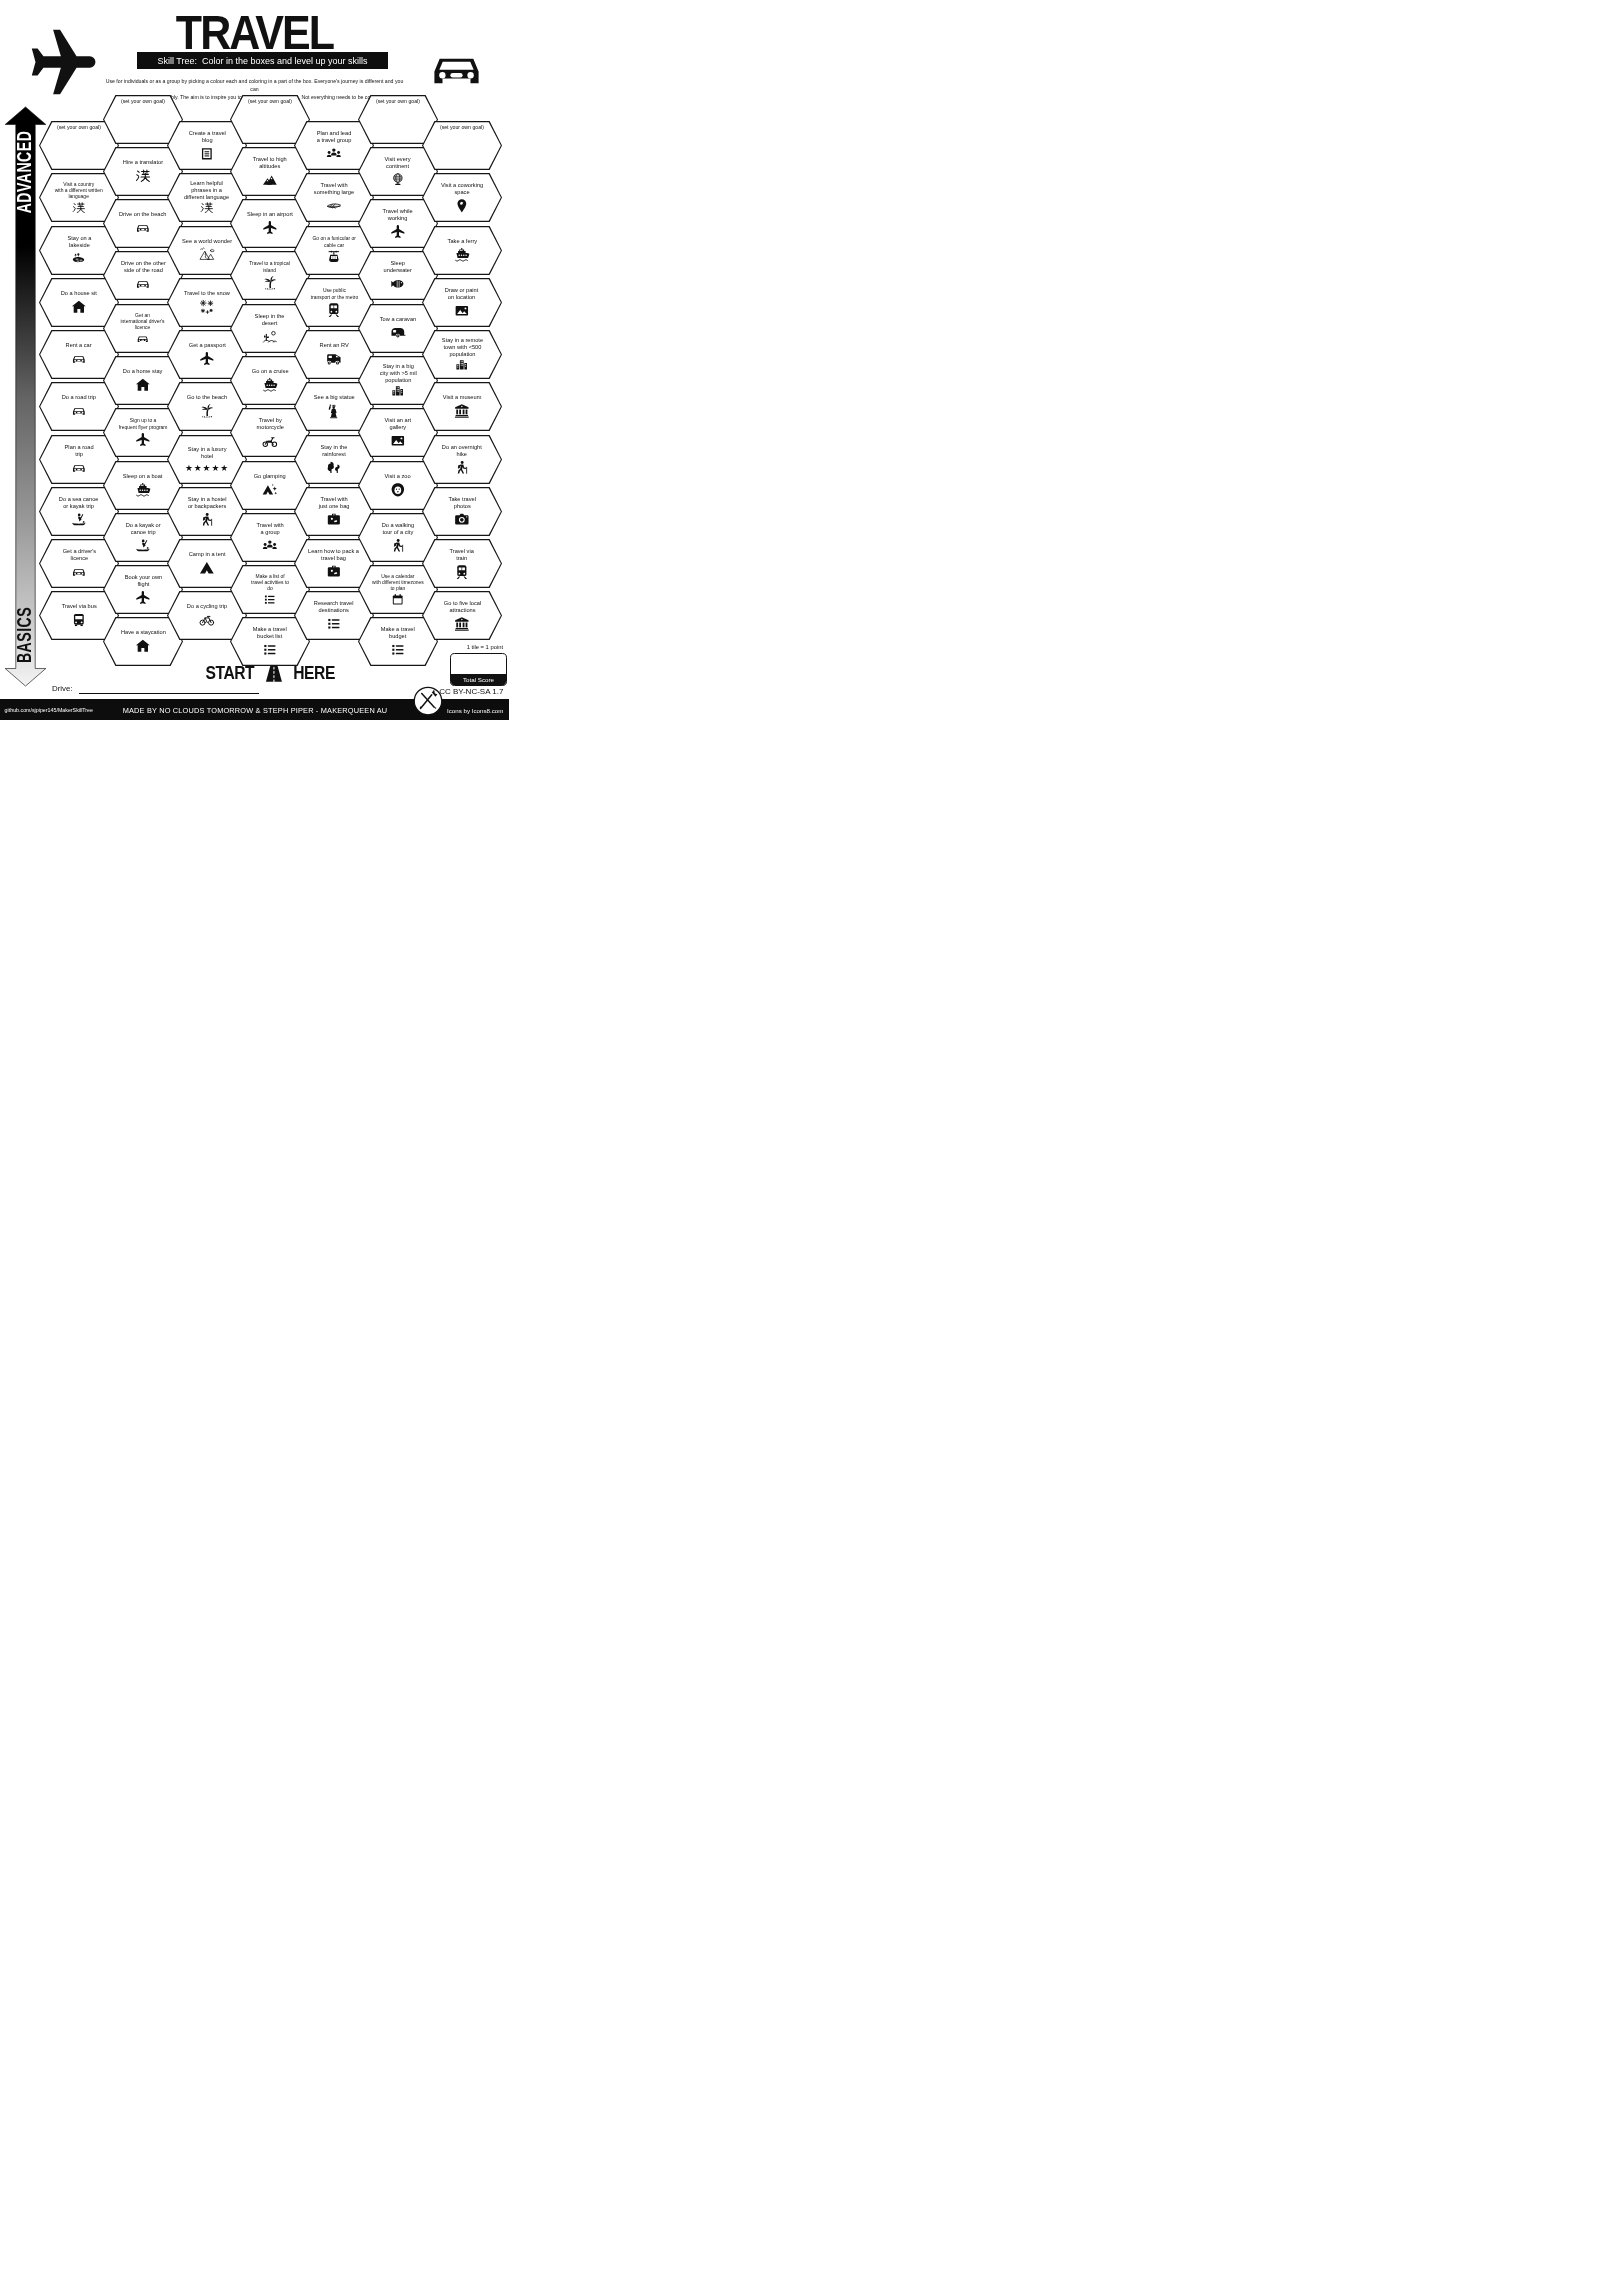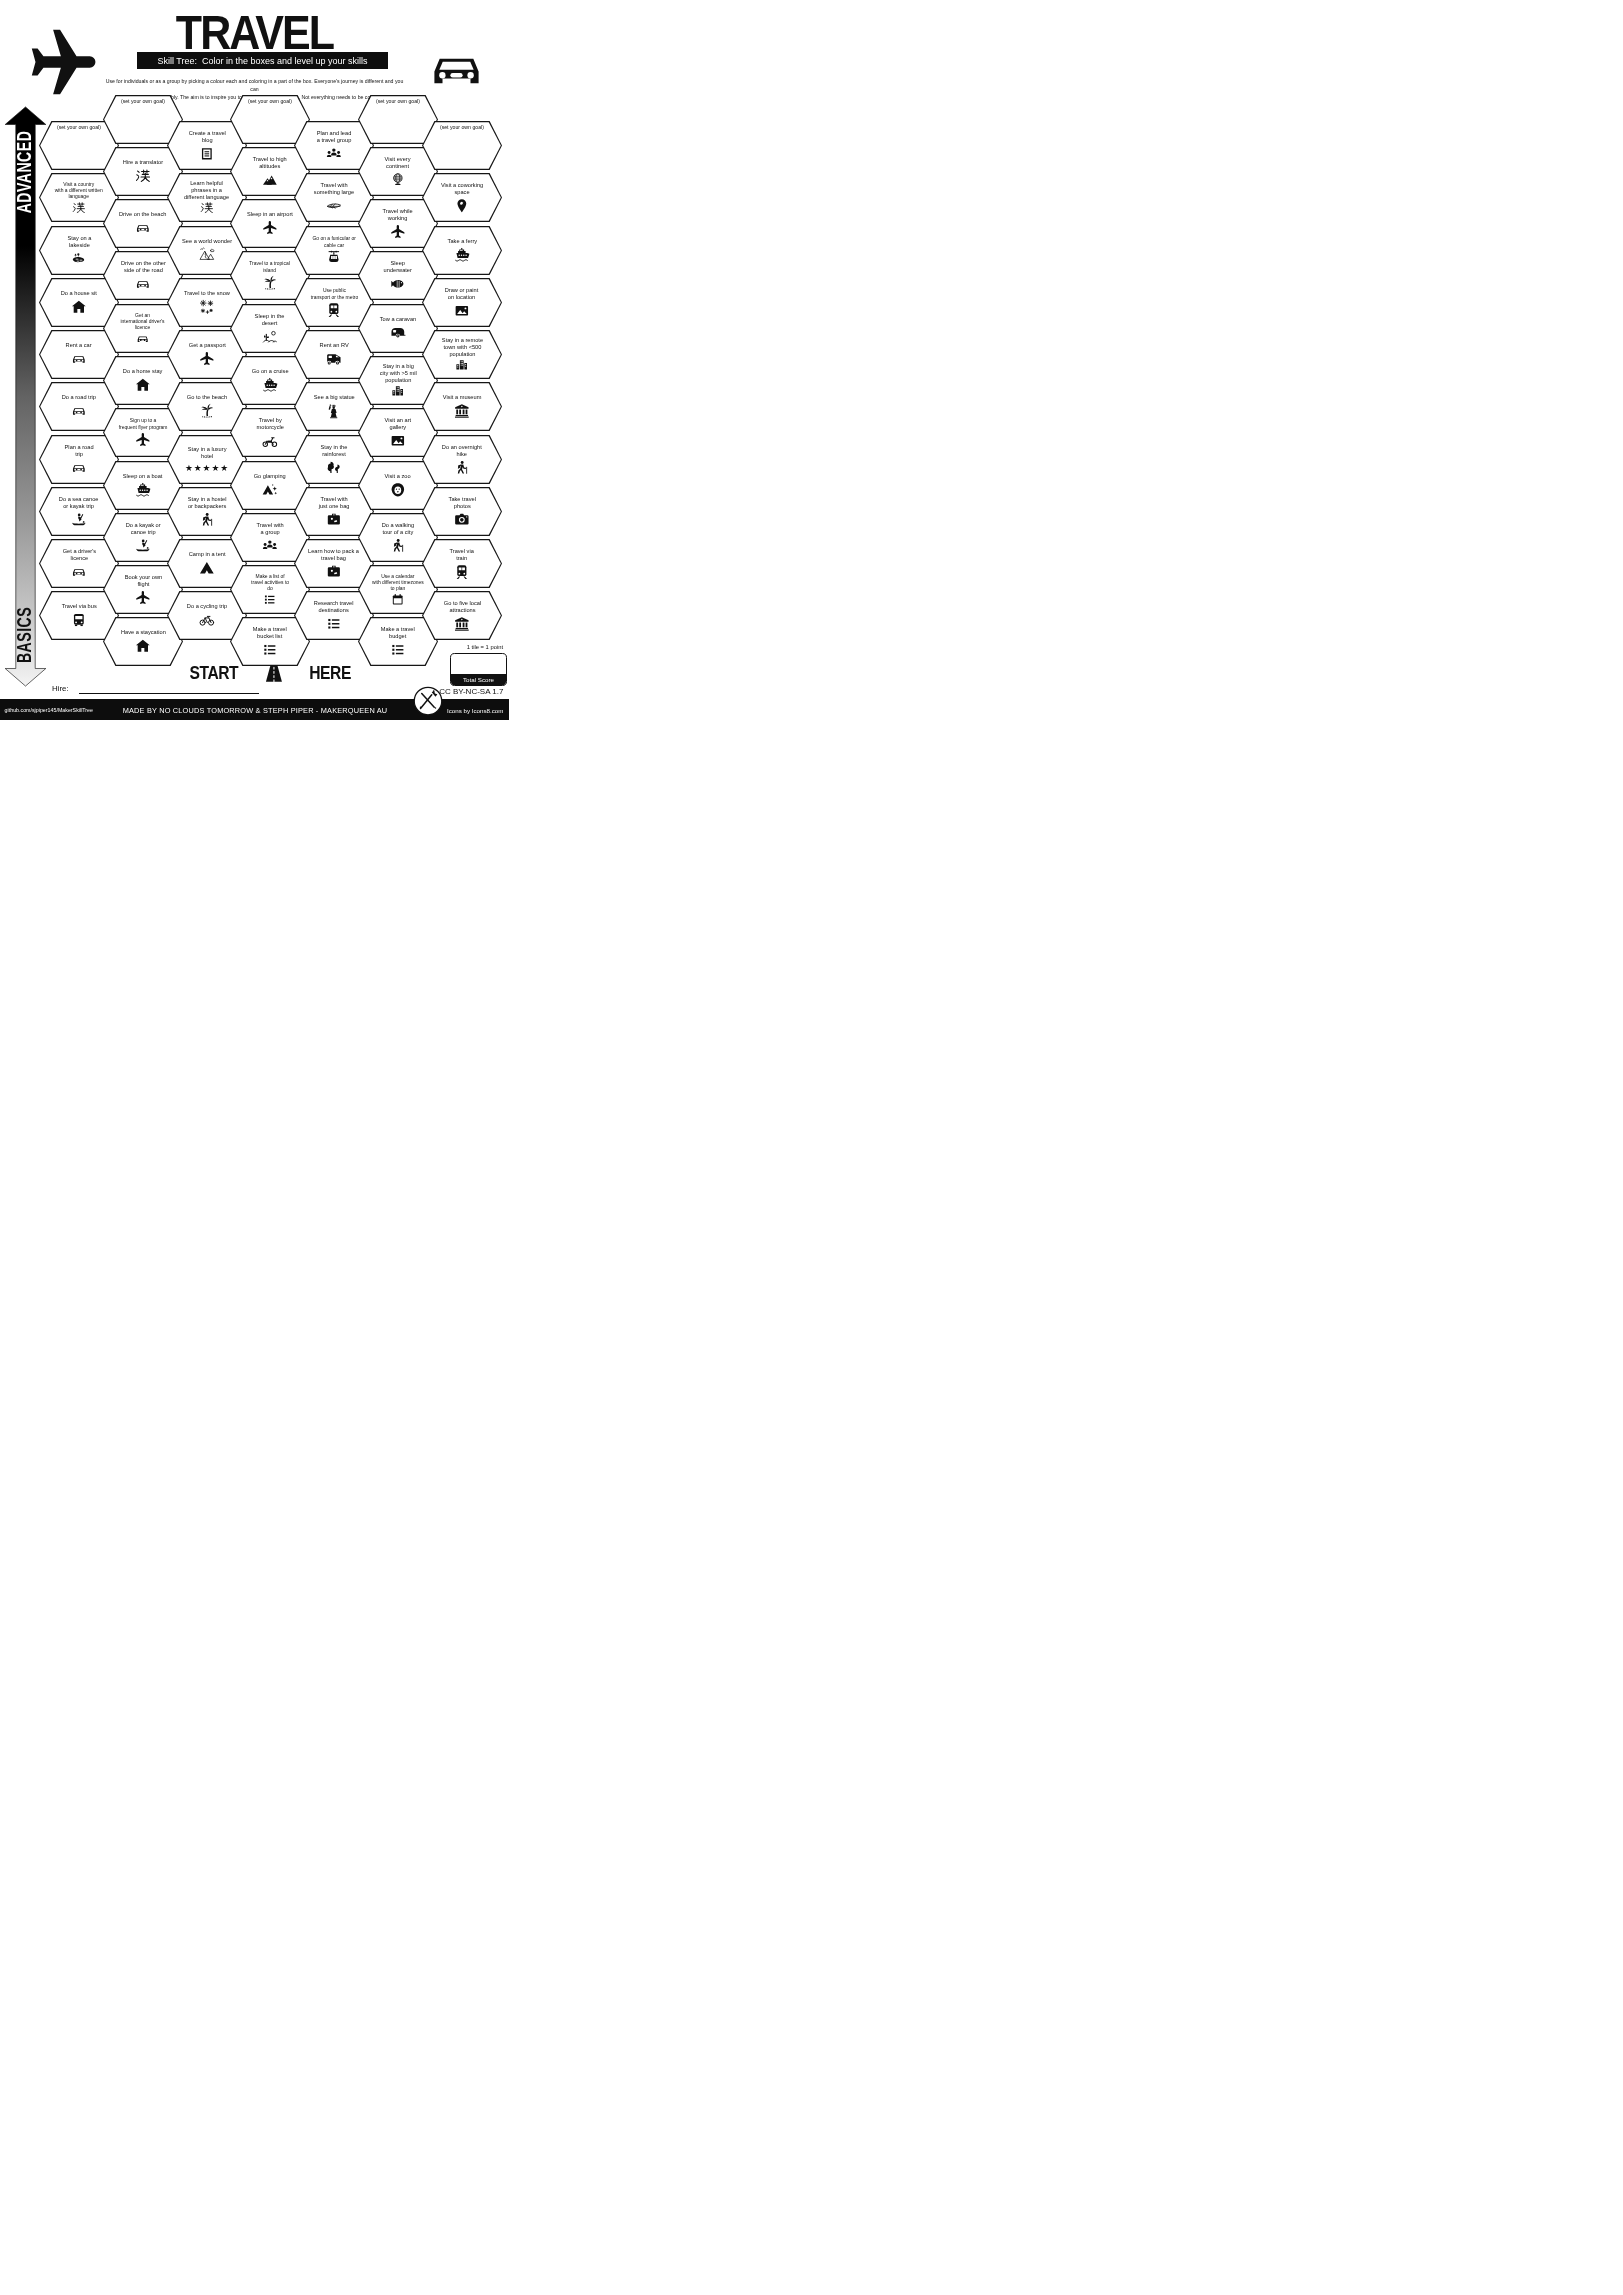--- a/index.html
+++ b/index.html
@@ -28,21 +28,21 @@
                justify-content:center;text-align:center;padding:2.8px 8.3px}
   .hex-label{font-size:5.9px;line-height:1.14;transform:scaleX(.96);white-space:nowrap}
   .hex--tight .hex-label{font-size:5.5px;transform:scaleX(.9)}
   .hex--goal .hex-content{justify-content:flex-start;padding-top:3.2px}
   .hex--goal .hex-label{font-size:5.4px}
   .hexicon{width:15.7px;height:15.7px;margin-top:2.3px;flex:none}
   .hex--three .hexicon{width:13.4px;height:13.4px;margin-top:0.9px}
   .stars{font-size:8.8px;letter-spacing:0.9px;margin-top:2.8px;white-space:nowrap}
   
   .start{position:absolute;left:270px;top:664px;transform:translateX(-50%);display:flex;
-         align-items:center;gap:23px;white-space:nowrap}
+         align-items:center;gap:7px;white-space:nowrap}
   .start-word{font-size:17px;font-weight:bold;letter-spacing:-0.5px;transform:scale(.92,1.08)}
   .start-road{width:21px;height:19.4px}
   .name-label{position:absolute;left:52px;top:684px;font-size:7.9px}
   .name-line{position:absolute;left:79px;top:693px;width:180px;border-top:0.8px solid #111}
   .tilenote{position:absolute;right:6px;top:644px;font-size:5.8px}
   .score{position:absolute;left:450px;top:653px;width:55px;height:30.5px;border:1.2px solid #111;
          border-radius:4.6px;background:#fff;overflow:hidden}
   .score-bar{position:absolute;left:0;right:0;bottom:0;height:10.2px;background:#111;color:#fff;
              font-size:6.2px;display:flex;align-items:center;justify-content:center}
   .badge{position:absolute;left:413px;top:686px;width:30px;height:30px;z-index:5}
@@ -1131,21 +1131,21 @@
     </div>
 
   <div class="start">
     <span class="start-word">START</span>
     <svg class="start-road" viewBox="0 0 46 42" width="21" height="19.4">
         <use href="#i-road"></use>
       </svg>
     <span class="start-word">HERE</span>
   </div>
 
-  <div class="name-label">Hire:</div>
+  <div class="name-label">Drive:</div>
   <div class="name-line"></div>
   <div class="tilenote">1 tile = 1 point</div>
   <div class="score">
     <div class="score-bar">Total Score</div>
   </div>
 
   <svg class="badge" viewBox="0 0 64 64" width="30" height="30">
       <use href="#i-badge"></use>
     </svg>
   <div class="cc">CC BY-NC-SA 1.7</div>

